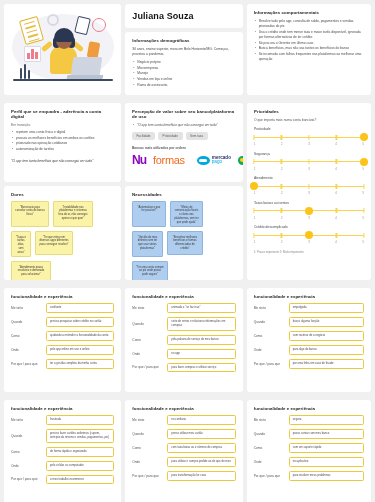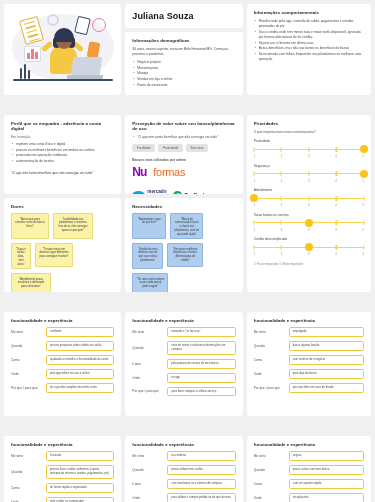--- a/index.html
+++ b/index.html
@@ -4,21 +4,21 @@
 <style>
   * { box-sizing: border-box; margin: 0; padding: 0; }
   html, body {
     width: 375px; height: 502px;
     background: #f0f0f0;
     font-family: "Liberation Sans", sans-serif;
     overflow: hidden;
   }
   .board { width: 375px; height: 502px; padding: 4px; position: relative; }
 
-  .row { display: flex; gap: 4px; margin-bottom: 20px; border-radius: 28px; }
+  .row { display: flex; gap: 4px; margin-bottom: 8px; border-radius: 28px; }
   .col { display: flex; flex-direction: column; gap: 4px; }
 
   .panel {
     background: #ffffff;
     border-radius: 3px;
     padding: 6px 7px;
     overflow: hidden;
   }
   .panel-title {
     font-size: 4.4px;
@@ -170,21 +170,21 @@
 
   .pill-row { display: flex; gap: 3px; margin: 4px 0 6px 0; }
   .pill {
     background: #e3e3e3; color: #5d5d5d;
     font-size: 3.1px; padding: 2.2px 4.5px;
     border-radius: 2px; white-space: nowrap;
   }
 
   
   .banks-label { font-size: 3.3px; color: #5a5a5a; margin-bottom: 4px; font-weight: bold; }
-  .bank-grid { display: flex; flex-direction: column; gap: 12px; }
+  .bank-grid { display: flex; gap: 12px; }
   .bank-line { display: flex; align-items: center; gap: 7px; }
   .logo-nu {
     font-size: 12px; font-weight: bold; color: #8a05be;
     letter-spacing: -1px; line-height: 1;
   }
   .logo-inter {
     font-size: 11px; color: #f06a22; line-height: 1; letter-spacing: -0.3px;
   }
   .logo-mp { display: flex; align-items: center; gap: 2px; }
   .logo-mp-circle {

